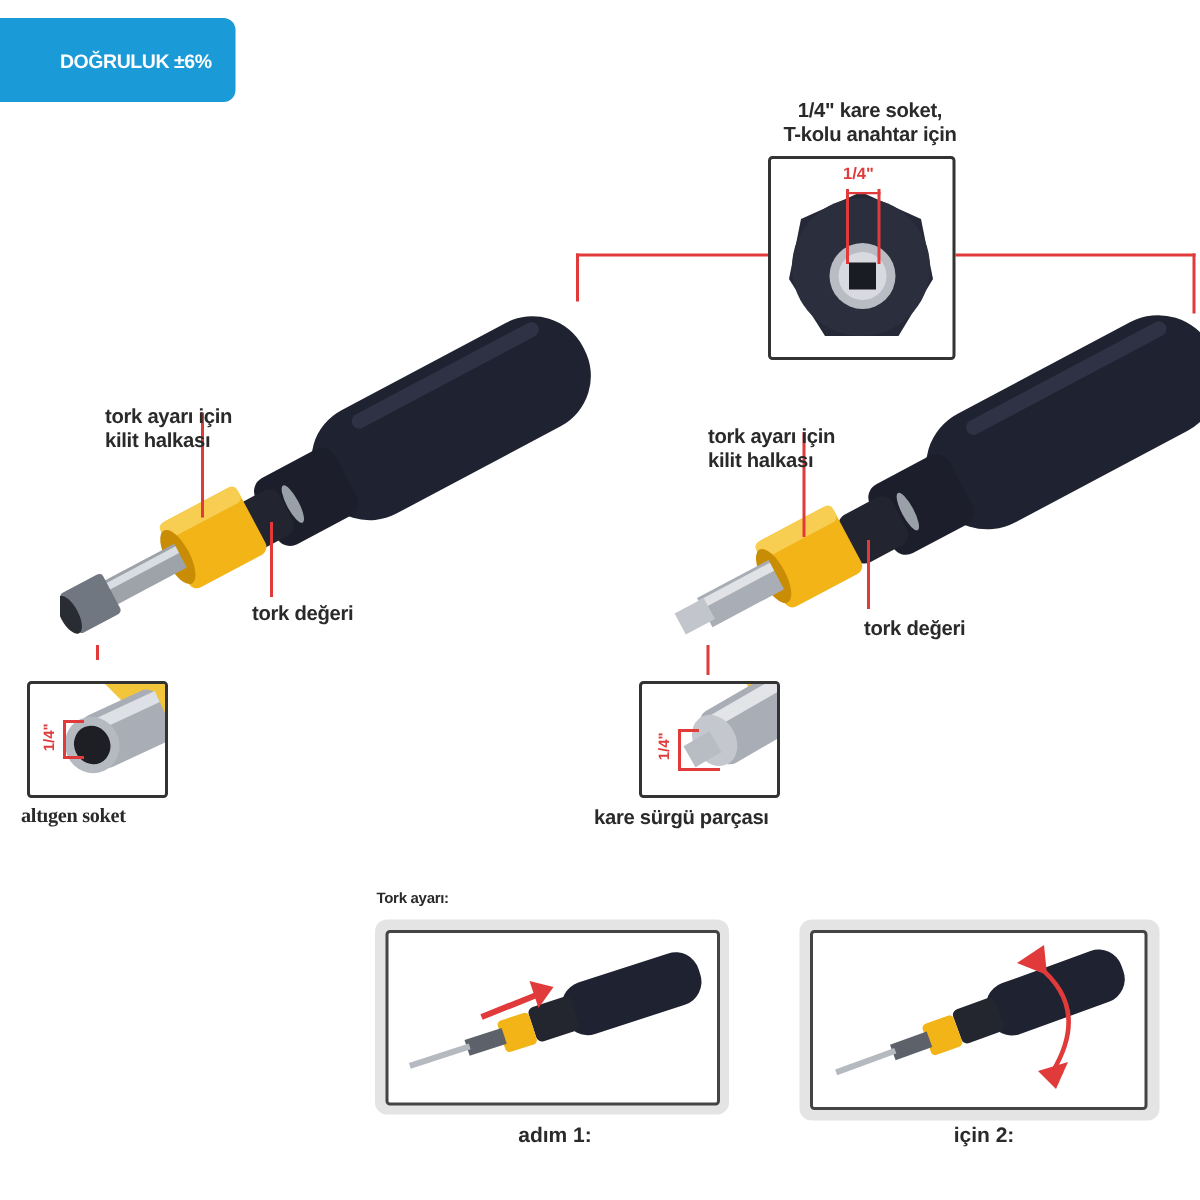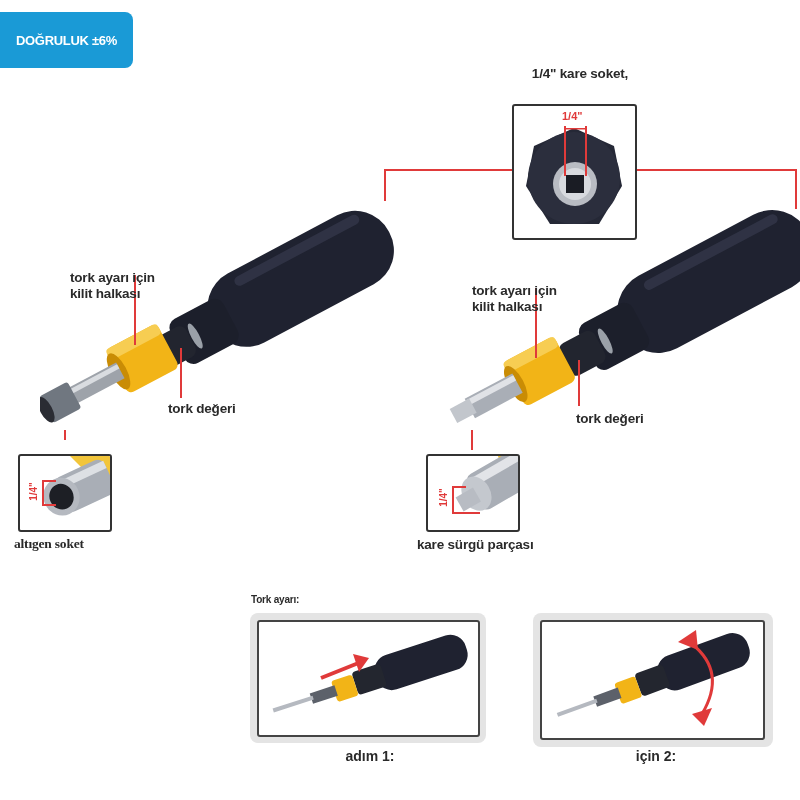--- a/index.html
+++ b/index.html
@@ -4,21 +4,21 @@
 <style>
   html, body { margin: 0; padding: 0; }
   body {
     width: 800px; height: 800px; background: #ffffff; position: relative; overflow: hidden;
     font-family: "Liberation Sans", sans-serif; color: #222;
   }
   .abs { position: absolute; }
   .badge {
     left: 0; top: 12px; width: 133px; height: 56px; background: #1a9ad6;
     border-radius: 0 8px 8px 0; color: #fff; font-weight: bold; font-size: 13px;
-    display: flex; align-items: center; justify-content: center; letter-spacing: -0.3px;
+    display: flex; align-items: center; justify-content: center; letter-spacing: -0.3px; padding-left: 24px;
   }
   .lbl { font-weight: bold; font-size: 13.5px; color: #2a2a2a; line-height: 16px; letter-spacing: -0.2px; }
   .center { text-align: center; }
   .frame { border: 2px solid #333; border-radius: 3px; background: #fff; box-sizing: border-box; overflow: hidden; }
   .rline { background: #e03a3a; }
   .panel-outer { background: #e4e4e4; border-radius: 8px; }
   .panel-inner { border: 2px solid #444; border-radius: 3px; background: #fff; box-sizing: border-box; overflow: hidden; }
   .step { font-size: 14px; color: #2a2a2a; line-height: 19px; text-align: center; font-weight: bold; }
   svg { display: block; }
 </style>
@@ -27,20 +27,21 @@
 
 <div class="abs badge">DOĞRULUK ±6%</div>
 
 <div class="abs rline" style="left:384px;top:169px;width:128px;height:2px;"></div>
 <div class="abs rline" style="left:384px;top:169px;width:2px;height:32px;"></div>
 <div class="abs rline" style="left:637px;top:169px;width:160px;height:2px;"></div>
 <div class="abs rline" style="left:795px;top:169px;width:2px;height:40px;"></div>
 
 <div class="abs lbl center" style="left:480px;top:66px;width:200px;">
   <div>1/4" kare soket,</div>
+  <div>T-kolu anahtar için</div>
 </div>
 
 <div class="abs frame" style="left:512px;top:104px;width:125px;height:136px;">
   <svg width="121" height="132" viewBox="0 0 121 132">
     <polygon points="60,22 100,40 108,80 85,118 36,118 12,80 20,40" fill="#252836"></polygon>
     <ellipse cx="60" cy="72" rx="46" ry="46" fill="#2b2e3d"></ellipse>
     <circle cx="61" cy="78" r="22" fill="#b9bcc3"></circle>
     <circle cx="61" cy="78" r="16" fill="#d8dadf"></circle>
     <rect x="52" y="69" width="18" height="18" fill="#1a1c24"></rect>
     <rect x="50" y="20" width="2" height="50" fill="#e03a3a"></rect>
@@ -134,21 +135,21 @@
       <rect x="45" y="18" width="60" height="9" fill="#e2e4e8"></rect>
       <ellipse cx="48" cy="34" rx="14" ry="18" fill="#c4c8ce"></ellipse>
       <rect x="28" y="27" width="20" height="16" fill="#b8bcc3"></rect>
     </g>
     <rect x="24" y="30" width="2" height="28" fill="#e03a3a"></rect>
     <rect x="24" y="30" width="14" height="2" fill="#e03a3a"></rect>
     <rect x="24" y="56" width="28" height="2" fill="#e03a3a"></rect>
   </svg>
   <div class="abs" style="left:6px;top:36px;font-size:10px;font-weight:bold;color:#e03a3a;transform:rotate(-90deg);">1/4"</div>
 </div>
-<div class="abs lbl" style="left:417px;top:537px;">kare sürgü parçası</div>
+<div class="abs lbl" style="left:396px;top:537px;">kare sürgü parçası</div>
 
 <div class="abs lbl" style="left:251px;top:592px;font-size:10px;">Tork ayarı:</div>
 
 <div class="abs panel-outer" style="left:250px;top:613px;width:236px;height:130px;"></div>
 <div class="abs panel-inner" style="left:257px;top:620px;width:223px;height:117px;">
   <svg width="219" height="113" viewBox="0 0 219 113">
     <g transform="rotate(-18 140 55)">
       <rect x="118" y="30" width="95" height="36" rx="16" fill="#1f2230"></rect>
       <rect x="96" y="36" width="30" height="24" rx="4" fill="#23262f"></rect>
       <rect x="74" y="38" width="22" height="22" rx="3" fill="#f2b417"></rect>

